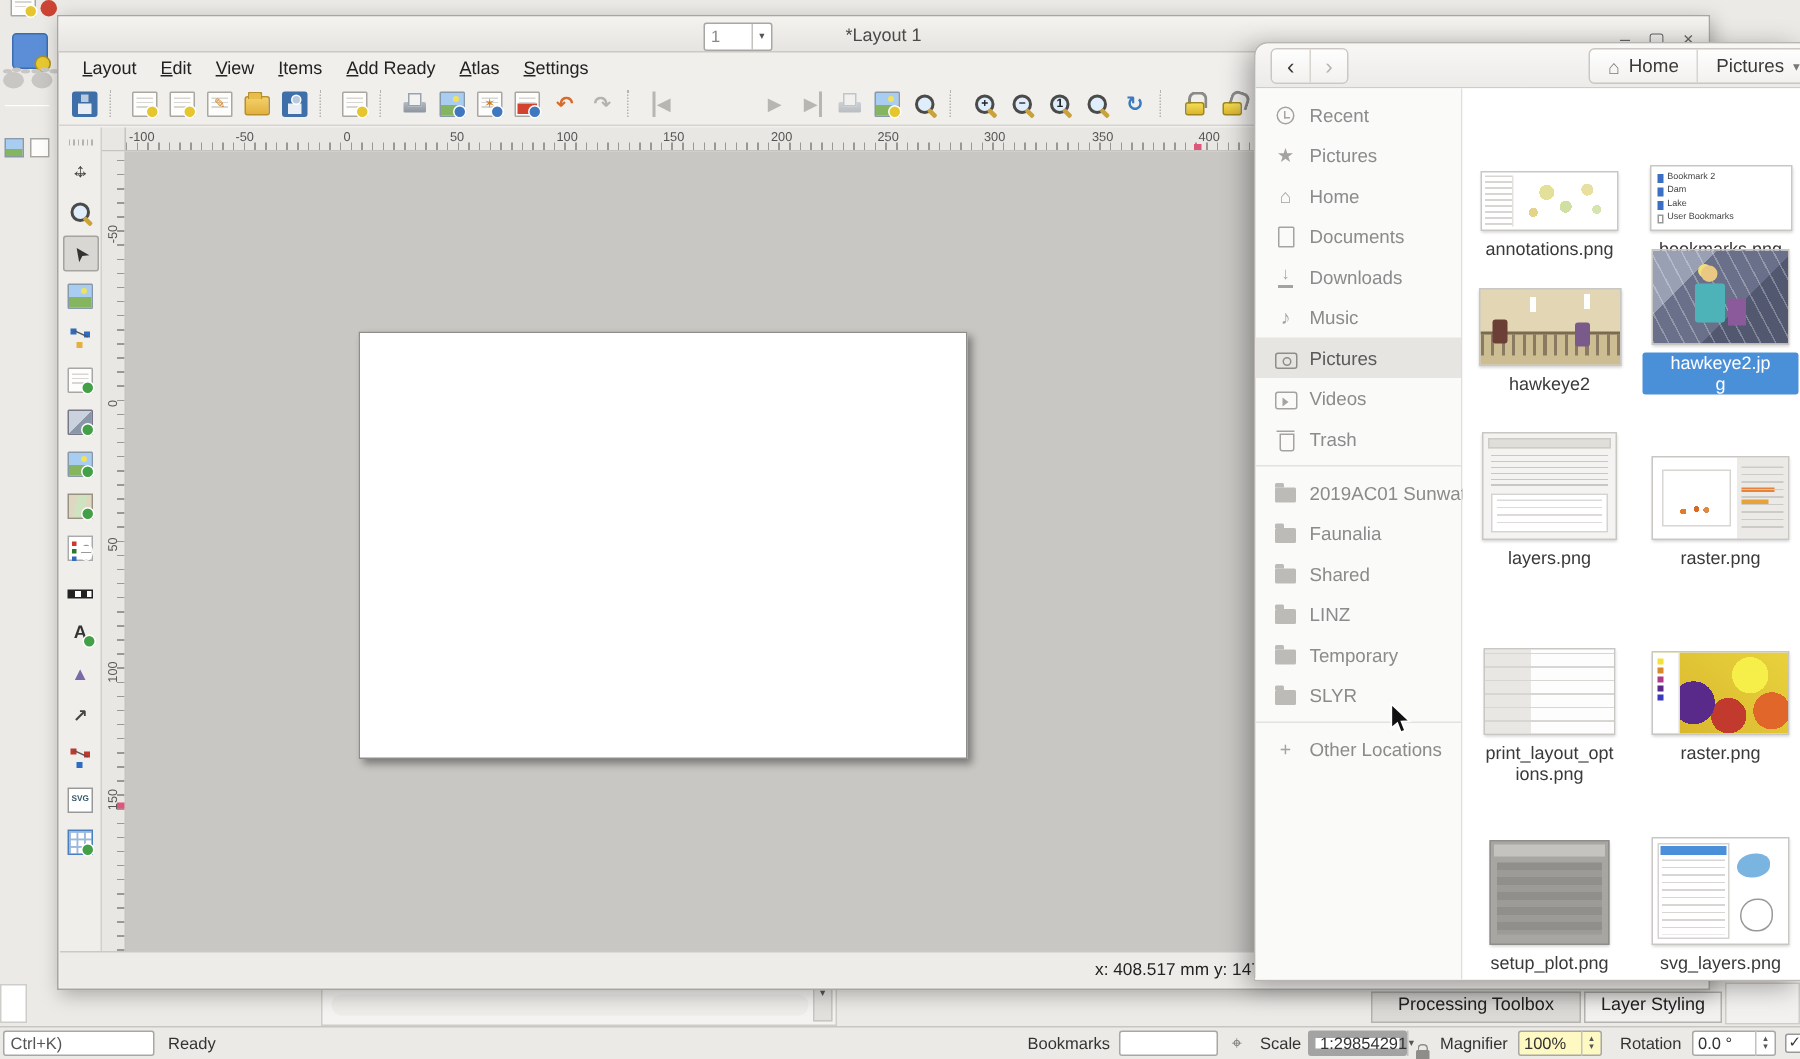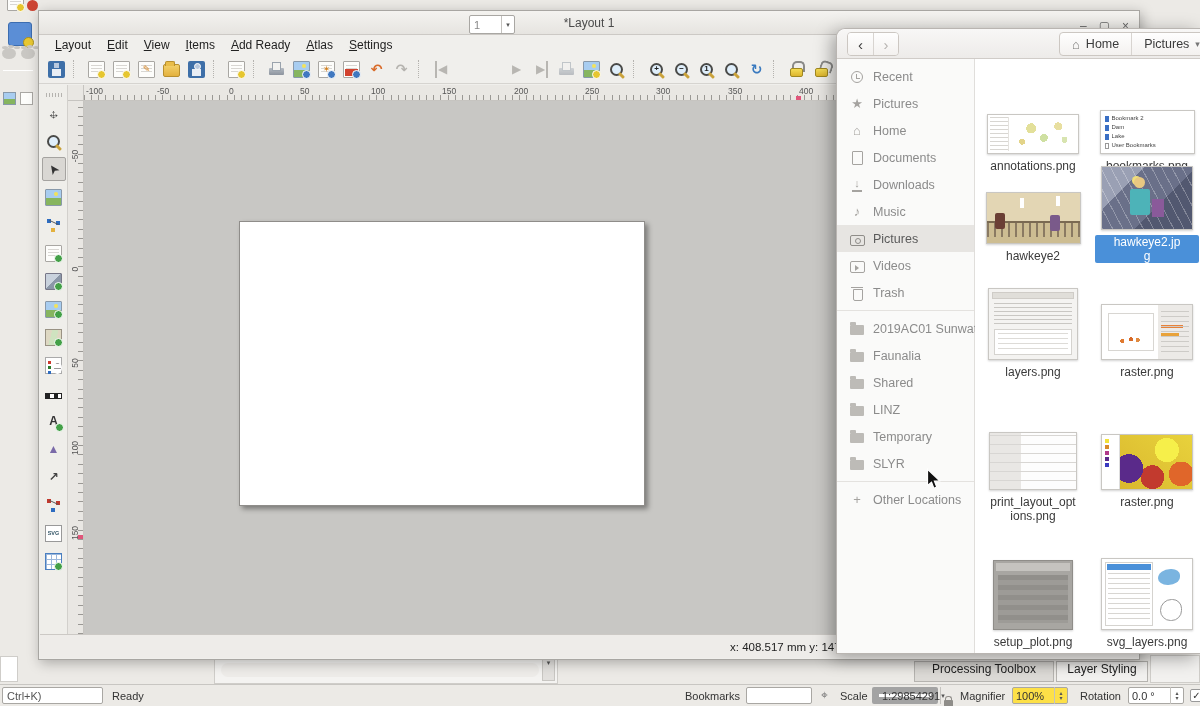--- a/index.html
+++ b/index.html
@@ -191,27 +191,27 @@
     <span>Layer Styling</span>
   </div>
 
 <div class="mw-status">
   <input class="gin" style="position: absolute; left: 2px; top: 2px; width: 101px;" readonly="" value="Ctrl+K)">
   <span class="abs" style="left:112px">Ready</span>
   <span class="abs" style="left:660px;width:80px;text-align:right">Bookmarks</span>
   <input class="gin" style="position: absolute; left: 746px; top: 2px; width: 66px;" readonly="" value="">
   <span class="tc abs" style="left:816px;top:2px;color:#777">⌖</span>
   <span class="abs" style="left:840px">Scale</span>
-  <span class="abs" style="left:872px;top:2px;width:66px;height:17px;background:#fff;border:7px solid #a3a3a3;border-radius:2px;display:flex;align-items:center">
+  <span class="abs" style="left:872px;top:2px;width:66px;height:17px;background:#fff;border:5px solid #a3a3a3;border-radius:2px;display:flex;align-items:center">
     <span style="flex:1;padding-left:3px;font-size:11px">1:29854291</span>
     <span class="spin-arrows" style="font-size:7px">▾</span>
   </span>
   <span class="minilock abs" style="left:944px;top:6px"></span>
   <span class="abs" style="left:960px">Magnifier</span>
-  <span class="abs" style="left:1012px;top:2px;width:56px;height:17px;background:#fde047;border:1px solid #a9a7a3;border-radius:2px;display:flex;align-items:center">
+  <span class="abs" style="left:1012px;top:2px;width:56px;height:17px;background:#fef9c3;border:1px solid #a9a7a3;border-radius:2px;display:flex;align-items:center">
     <span style="flex:1;padding-left:3px;font-size:11px">100%</span>
     <span class="spin-arrows">▴<br>▾</span>
   </span>
   <span class="abs" style="left:1080px">Rotation</span>
   <span class="abs" style="left:1128px;top:2px;width:56px;height:17px;background:#fff;border:1px solid #a9a7a3;border-radius:2px;display:flex;align-items:center">
     <span style="flex:1;padding-left:3px;font-size:11px">0.0 °</span>
     <span class="spin-arrows">▴<br>▾</span>
   </span>
   <span class="abs" style="left:1190px;top:4px;width:13px;height:13px;background:#fff;border:1px solid #999;border-radius:2px;text-align:center;font-size:10px;line-height:12px">✓</span>
 </div>

